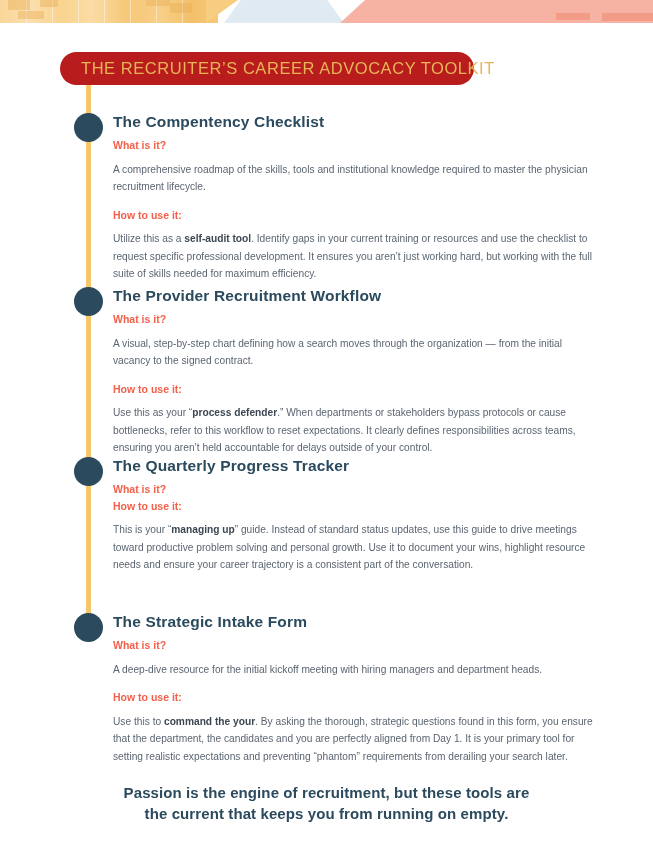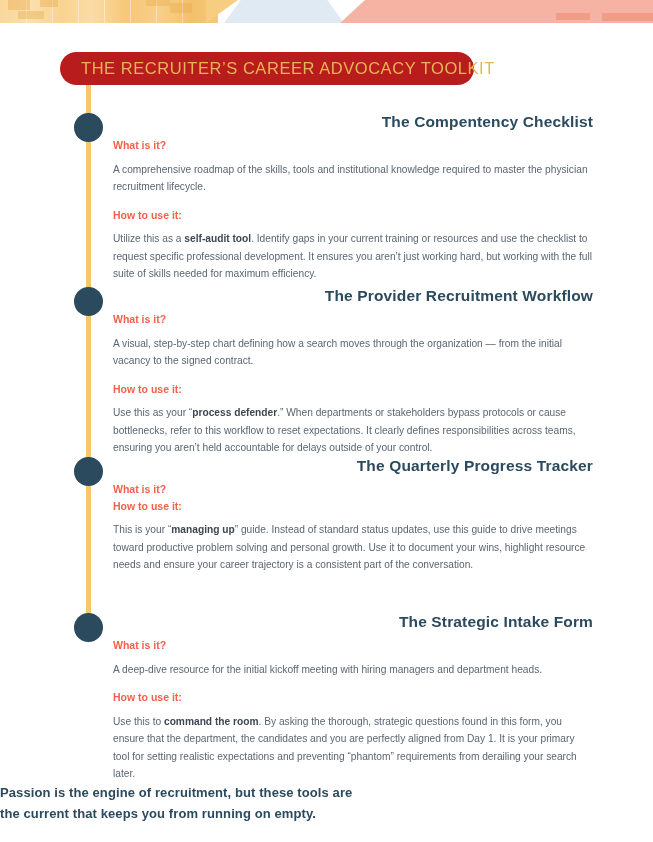--- a/index.html
+++ b/index.html
@@ -115,21 +115,20 @@
     left: 113px;
     width: 480px;
   }
   .section-title {
     color: #2b4a5e;
     font-size: 15.5px;
     font-weight: bold;
     letter-spacing: 0.15px;
     margin: 0 0 9px 0;
     line-height: 1.1;
-    text-align: right;
   }
   .sub-head {
     color: #f4604a;
     font-size: 10.5px;
     font-weight: bold;
     margin: 0 0 3px 0;
     line-height: 1.3;
   }
   .body-text {
     color: #5b6571;
@@ -139,22 +138,23 @@
   }
   .body-text:last-child { margin-bottom: 0; }
   .body-text b { color: #3d4752; font-weight: bold; }
 
   
   .closing {
     position: absolute;
     left: 0;
     top: 782px;
     width: 653px;
+    text-align: center;
     color: #2b4a5e;
-    font-size: 13px;
+    font-size: 15px;
     font-weight: bold;
     line-height: 21px;
     letter-spacing: 0.1px;
   }
 </style>
 </head>
 <body>
 
 <div class="top-banner">
   <div class="band band-yellow">
@@ -210,19 +210,19 @@
   <p class="sub-head">What is it?</p>
   <p class="sub-head">How to use it:</p>
   <p class="body-text">This is your “<b>managing up</b>” guide. Instead of standard status updates, use this guide to drive meetings toward productive problem solving and personal growth. Use it to document your wins, highlight resource needs and ensure your career trajectory is a consistent part of the conversation.</p>
 </div>
 
 <div class="section" style="top:613px;">
   <h2 class="section-title">The Strategic Intake Form</h2>
   <p class="sub-head">What is it?</p>
   <p class="body-text">A deep-dive resource for the initial kickoff meeting with hiring managers and department heads.</p>
   <p class="sub-head">How to use it:</p>
-  <p class="body-text">Use this to <b>command the room</b>. By asking the thorough, strategic questions found in this form, you ensure that the department, the candidates and you are perfectly aligned from Day 1. It is your primary tool for setting realistic expectations and preventing “phantom” requirements from derailing your search later.</p>
+  <p class="body-text">Use this to <b>command the your</b>. By asking the thorough, strategic questions found in this form, you ensure that the department, the candidates and you are perfectly aligned from Day 1. It is your primary tool for setting realistic expectations and preventing “phantom” requirements from derailing your search later.</p>
 </div>
 
 <div class="closing">
   <div>Passion is the engine of recruitment, but these tools are</div>
   <div>the current that keeps you from running on empty.</div>
 </div>
 
 </body></html>

